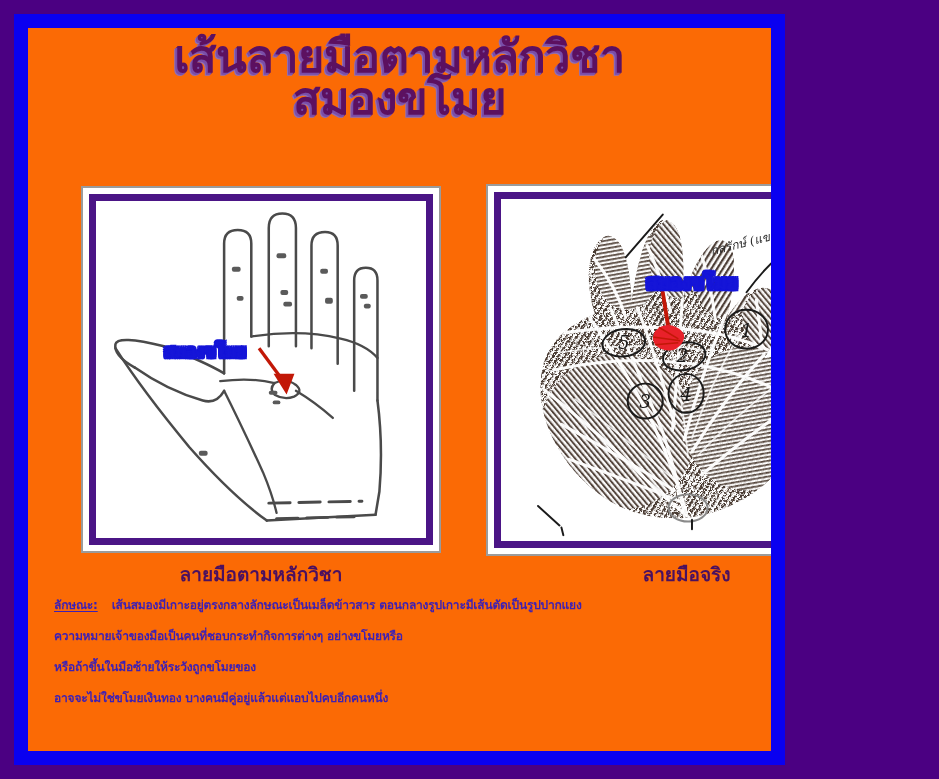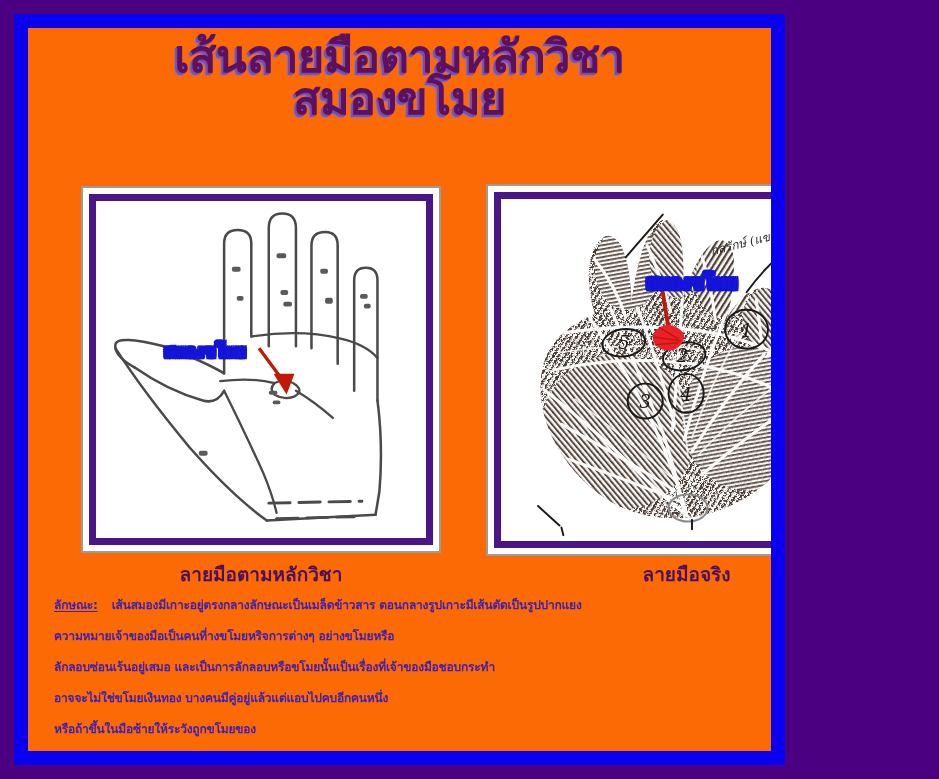--- a/index.html
+++ b/index.html
@@ -359,23 +359,22 @@
         <div class="caption caption-right">ลายมือจริง</div>
       </div>
 
       <div class="body-text">
 
         <div class="body-line">
           <span class="lbl">ลักษณะ:</span><span>เส้นสมองมีเกาะอยู่ตรงกลางลักษณะเป็นเมล็ดข้าวสาร ตอนกลางรูปเกาะมีเส้นตัดเป็นรูปปากแยง</span>
         </div>
 
         <div class="body-line">
-          <span class="lbl-plain">ความหมาย</span><span>เจ้าของมือเป็นคนที่างขโมยหริจการต่างๆ อย่างขโมยหรือ</span>
+          <span class="lbl-plain">ความหมาย</span><span>เจ้าของมือเป็นคนที่ชอบกระทำกิจการต่างๆ อย่างขโมยหรือ</span>
         </div>
 
-        <div class="body-line">ลักลอบซ่อนเร้นอยู่เสมอ และเป็นการลักลอบหรือขโมยนั้นเป็นเรื่องที่เจ้าของมือชอบกระทำ</div>
+        <div class="body-line">หรือถ้าขึ้นในมือซ้ายให้ระวังถูกขโมยของ</div>
         <div class="body-line">อาจจะไม่ใช่ขโมยเงินทอง  บางคนมีคู่อยู่แล้วแต่แอบไปคบอีกคนหนึ่ง</div>
-        <div class="body-line">หรือถ้าขึ้นในมือซ้ายให้ระวังถูกขโมยของ</div>
       </div>
 
     </div>
   </div>
 </div>
 
 </body></html>

